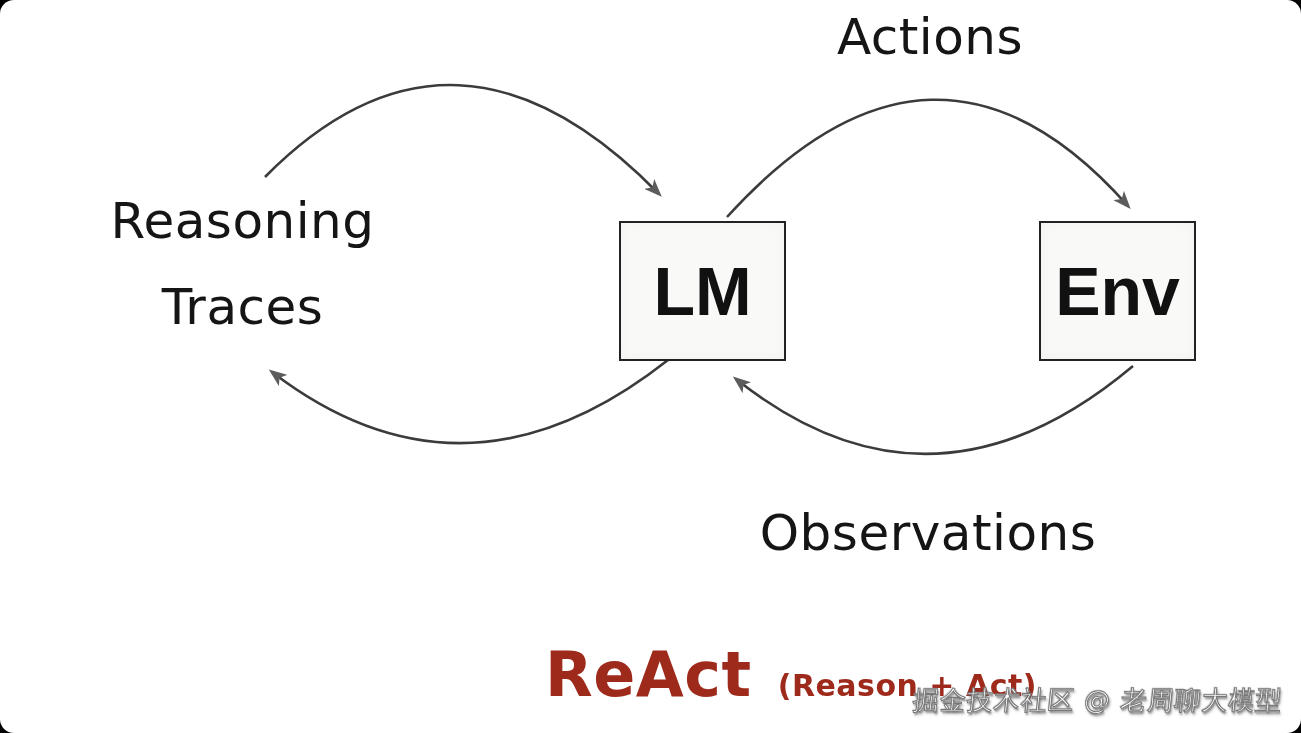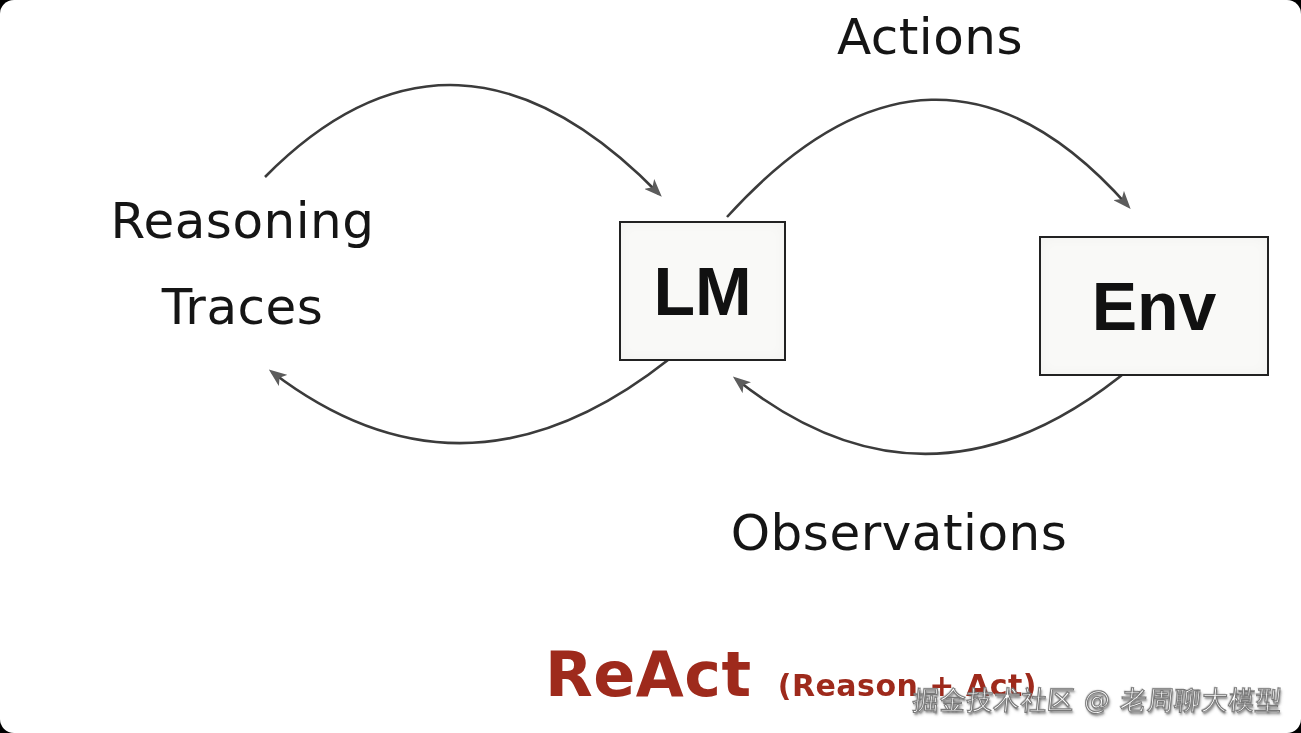--- a/index.html
+++ b/index.html
@@ -25,35 +25,35 @@
   .label{
     position:absolute;
     color:var(--text);
     font-size:50px;
     text-align:center;
     letter-spacing:0.5px;
     white-space:nowrap;
   }
   .reasoning{left:60px;top:178px;width:365px;line-height:86px;}
   .actions{left:780px;top:8px;width:300px;text-align:center;}
-  .observations{left:723px;top:504px;width:352px;text-align:center;}
+  .observations{left:752px;top:504px;width:352px;text-align:center;}
   .node{
     position:absolute;
     box-sizing:border-box;
     border:2.5px solid var(--box-border);
     background:var(--box-fill);
     display:flex;align-items:center;justify-content:center;
     font-family:"Liberation Sans", sans-serif;
     font-weight:700;
     font-size:68px;
     color:#111;
     box-shadow:inset 0 0 14px rgba(0,0,0,0.03);
   }
   .node.lm{left:599px;top:221px;width:167px;height:140px;margin-left:20px;}
-  .node.env{left:1039px;top:236px;width:230px;height:140px;}
+  .node.env{left:1039px;top:221px;width:157px;height:140px;}
   .title{
     position:absolute;left:545px;top:638px;
     display:flex;align-items:baseline;gap:26px;
     color:var(--title-red);
     font-weight:700;
     white-space:nowrap;
   }
   .title-main{font-size:62px;letter-spacing:0.5px;}
   .title-sub{font-size:30px;letter-spacing:0.5px;}
   .watermark{

